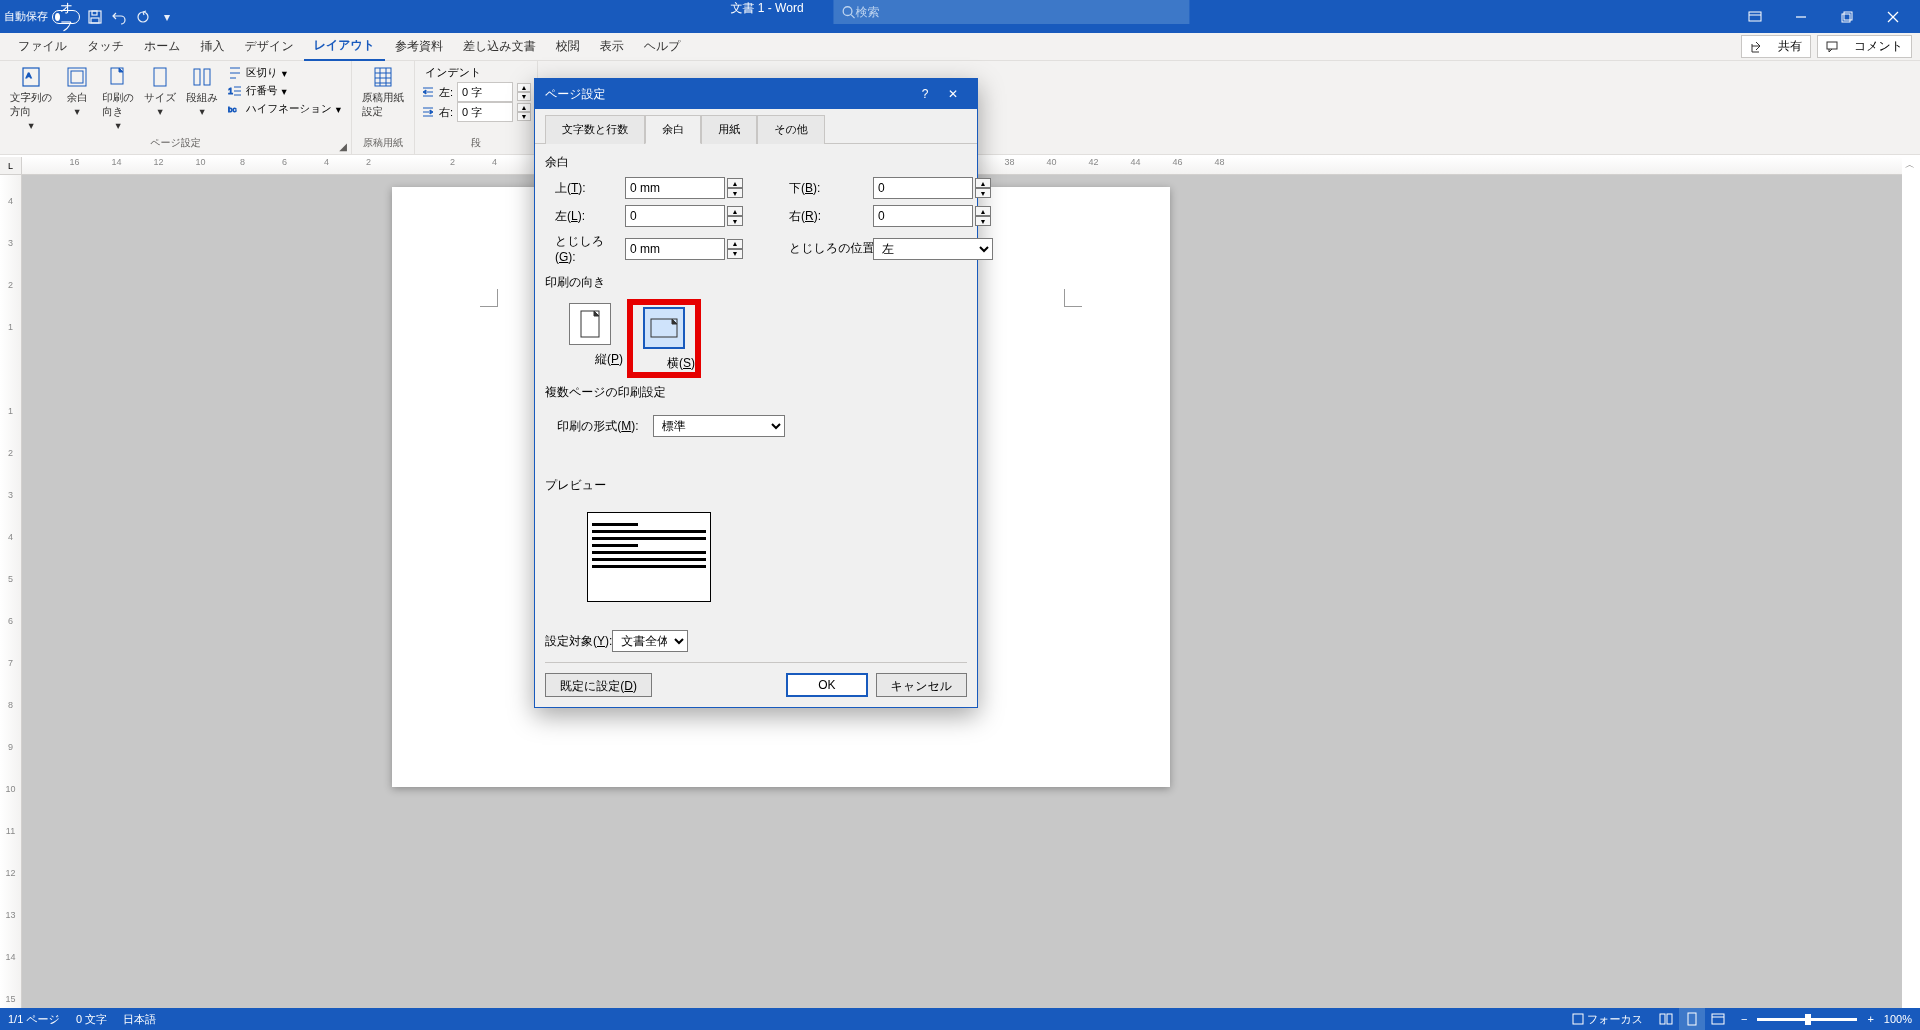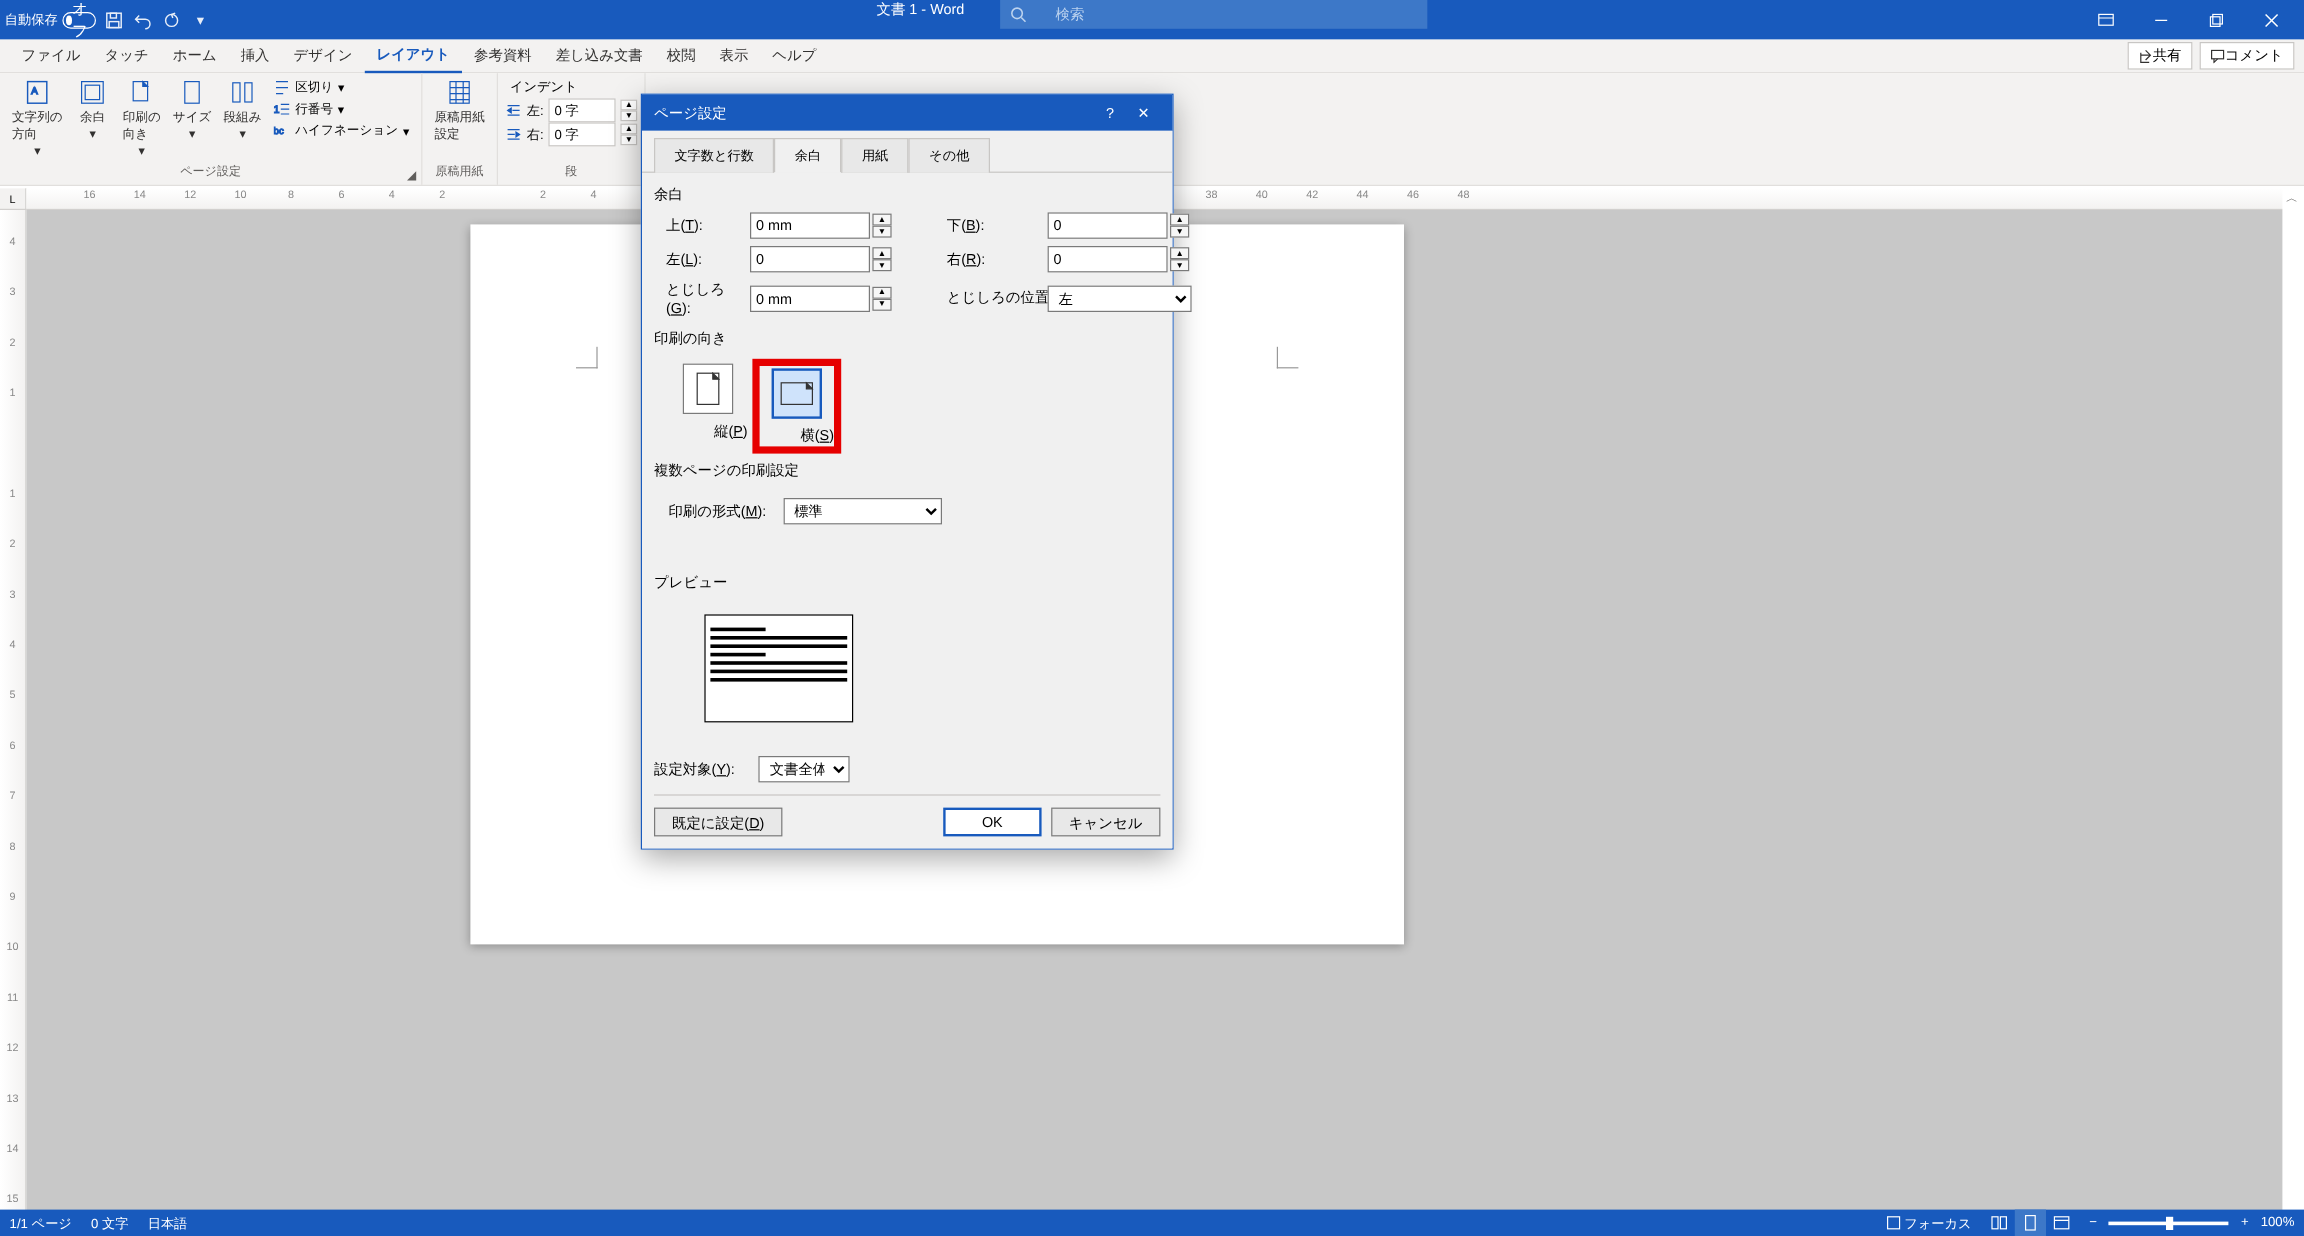--- a/index.html
+++ b/index.html
@@ -7,30 +7,30 @@
 
 
 .titlebar { height: 33px; background: #185abd; color: #fff; display: flex; align-items: center; padding: 0 4px; }
 .titlebar .left { display: flex; align-items: center; gap: 6px; }
 .autosave { display: flex; align-items: center; gap: 4px; font-size: 11px; }
 .toggle { width: 28px; height: 14px; border: 1px solid #fff; border-radius: 8px; display: flex; align-items: center; padding: 0 2px; }
 .toggle .knob { width: 8px; height: 8px; background: #fff; border-radius: 50%; }
 .toggle .lbl { font-size: 13px; margin-left: auto; }
 .qat-icon { width: 18px; height: 18px; display: flex; align-items: center; justify-content: center; color: #fff; opacity: .9; }
 .doc-title { position: absolute; left: 50%; transform: translateX(-50%); font-size: 12px; top: 0; height: 33px; display: flex; gap: 30px; }
-.searchbox { width: 356px; height: 24px; background: #3d78c8; display: flex; align-items: center; padding: 0 8px; gap: 24px; color: #bcd3ef; font-size: 12px; }
+.searchbox { width: 356px; height: 24px; background: #3d78c8; display: flex; align-items: center; padding: 0 8px; gap: 0; color: #bcd3ef; font-size: 12px; }
 .win-controls { margin-left: auto; display: flex; }
 .win-btn { width: 46px; height: 33px; display: flex; align-items: center; justify-content: center; color: #fff; }
 
 
 .ribbon-tabs { height: 28px; background: #f3f2f1; display: flex; align-items: center; padding: 0 8px; border-bottom: 1px solid #e1dfdd; }
 .ribbon-tab { padding: 0 10px; font-size: 12px; color: #323130; height: 28px; display: flex; align-items: center; }
 .ribbon-tab.active { color: #185abd; font-weight: 600; border-bottom: 2px solid #185abd; }
 .ribbon-right { margin-left: auto; display: flex; gap: 6px; }
-.share-btn, .comment-btn { border: 1px solid #c8c6c4; background: #fff; padding: 2px 8px; font-size: 12px; display: flex; align-items: center; gap: 0; }
+.share-btn, .comment-btn { border: 1px solid #c8c6c4; background: #fff; padding: 2px 8px; font-size: 12px; display: flex; align-items: center; gap: 16px; }
 
 
 .ribbon { height: 94px; background: #f3f2f1; display: flex; border-bottom: 1px solid #e1dfdd; }
 .ribbon-group { border-right: 1px solid #e1dfdd; padding: 2px 6px; display: flex; flex-direction: column; position: relative; }
 .group-label { font-size: 10px; text-align: center; color: #605e5c; margin-top: auto; padding-bottom: 2px; }
 .group-dialog-launcher { position: absolute; right: 2px; bottom: 2px; width: 12px; height: 12px; font-size: 10px; color: #605e5c; display: flex; align-items: center; justify-content: center; }
 .ribbon-buttons-big { display: flex; gap: 2px; }
 .ribbon-btn-big { display: flex; flex-direction: column; align-items: center; justify-content: flex-start; padding: 2px 4px; font-size: 10.5px; color: #323130; min-width: 38px; }
 .ribbon-btn-big .ico { width: 24px; height: 24px; margin-bottom: 2px; display: flex; align-items: center; justify-content: center; }
 .ribbon-stack { display: flex; flex-direction: column; gap: 2px; padding-top: 2px; }
@@ -71,21 +71,21 @@
 .orient-row { display: flex; gap: 8px; margin: 6px 0 0 12px; }
 .orient-btn { width: 66px; text-align: right; font-size: 12px; cursor: pointer; }
 .orient-btn .box { width: 42px; height: 42px; border: 1px solid #7a7a7a; background: #fff; margin: 0 auto 6px; display:flex; align-items:center; justify-content:center; }
 .orient-btn.selected .box { border: 2px solid #185abd; background: #cfe3fb; }
 .orient-btn.highlighted { outline: 6px solid #e60000; outline-offset: -2px; padding: 4px 2px 2px; }
 .pages-row { display: flex; align-items: center; gap: 14px; padding-left: 12px; margin-top: 8px; font-size: 12px; }
 .pages-row select { height: 22px; border: 1px solid #7a7a7a; background: #fff; padding: 0 4px; font-size: 12px; width: 132px; }
 .preview-box { width: 124px; height: 90px; border: 1px solid #000; background: #fff; margin: 12px 0 0 42px; padding: 6px 4px; }
 .preview-box .line { height: 3px; background: #000; margin: 4px 0; }
 .preview-box .line.short { width: 40%; }
-.apply-row { display: flex; align-items: center; gap: 20px; padding-left: 0; margin-top: auto; font-size: 12px; }
+.apply-row { display: flex; align-items: center; gap: 0; padding-left: 0; margin-top: auto; font-size: 12px; }
 .apply-row select { height: 22px; border: 1px solid #7a7a7a; background: #fff; padding: 0 4px; font-size: 12px; width: 76px; }
 .dialog-footer { display: flex; gap: 8px; padding: 10px 0 0; border-top: 1px solid #c8c6c4; margin-top: 10px; }
 .dlg-button { border: 1px solid #7a7a7a; background: #e8e8e8; padding: 4px 14px; font-size: 12px; height: 24px; }
 .dlg-button.default { border: 2px solid #185abd; background: #fff; padding: 3px 30px; }
 .dialog-footer .spacer { flex: 1; }
 
 
 .statusbar { position: absolute; left: 0; right: 0; bottom: 0; height: 22px; background: #185abd; color: #fff; display: flex; align-items: center; padding: 0 8px; font-size: 11px; gap: 16px; }
 .statusbar .right { margin-left: auto; display: flex; align-items: center; gap: 10px; }
 .view-btns { display: flex; gap: 0; }

